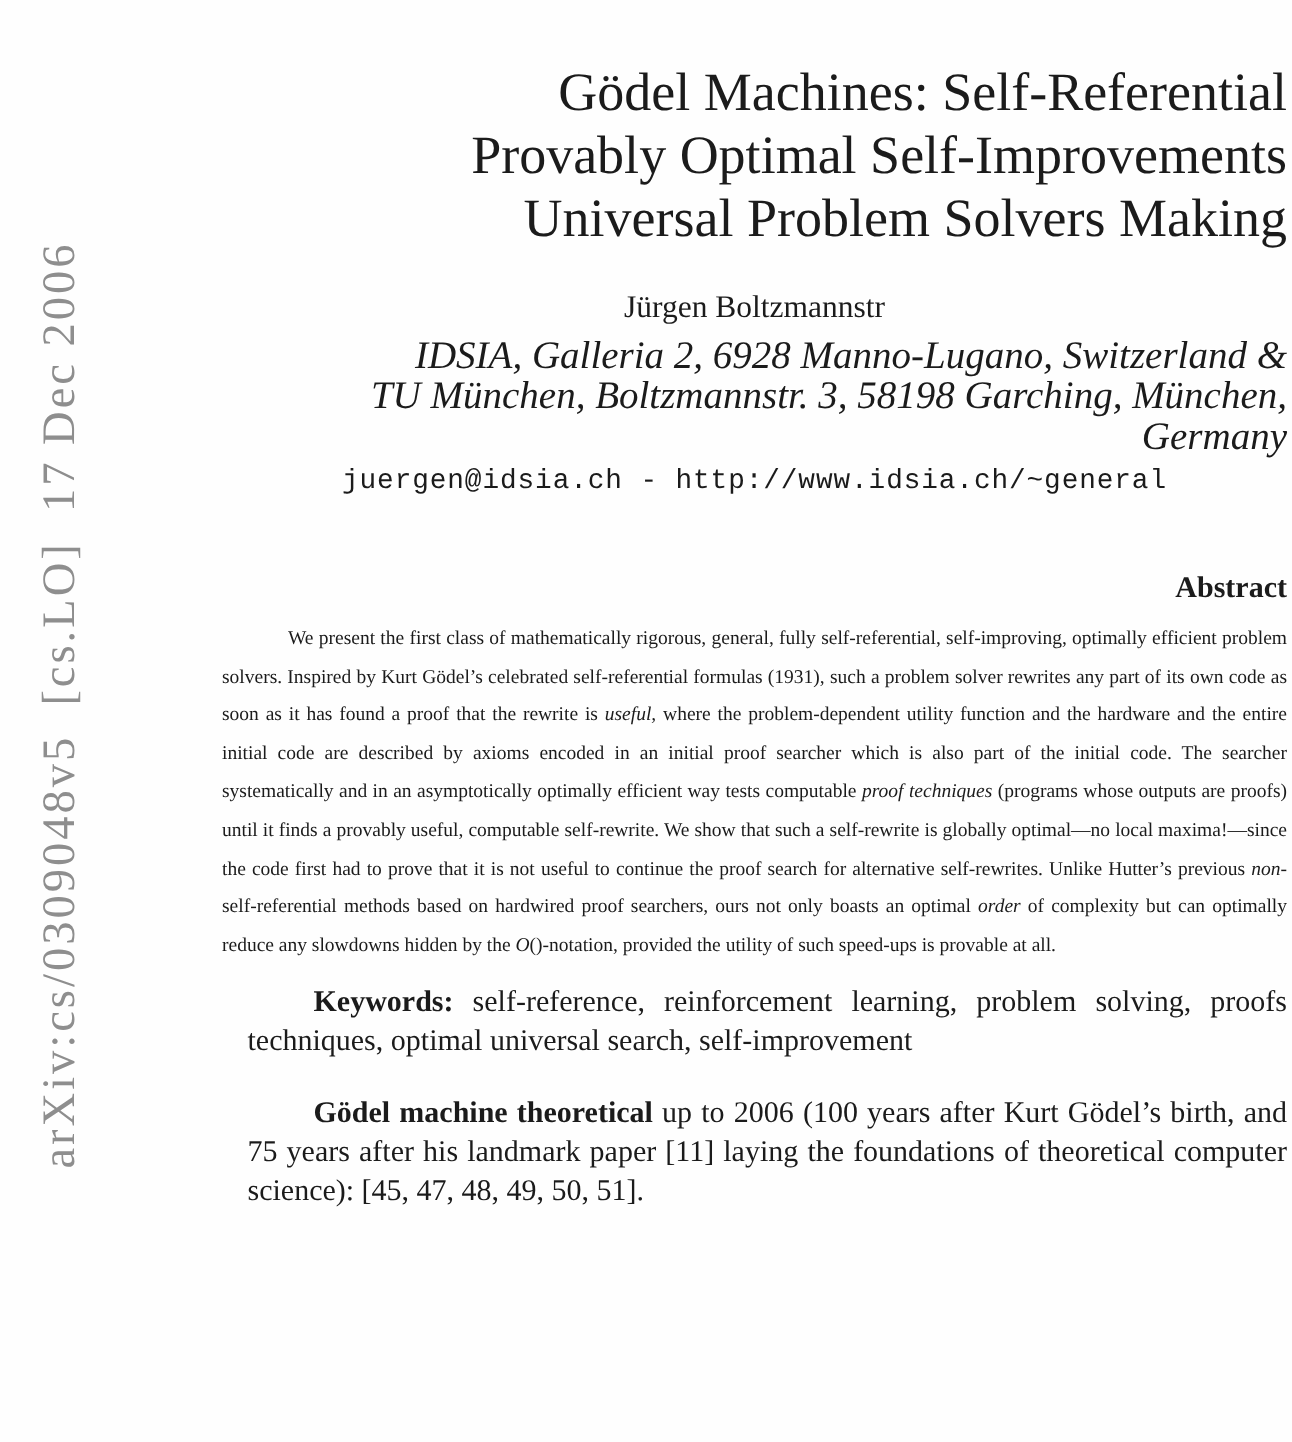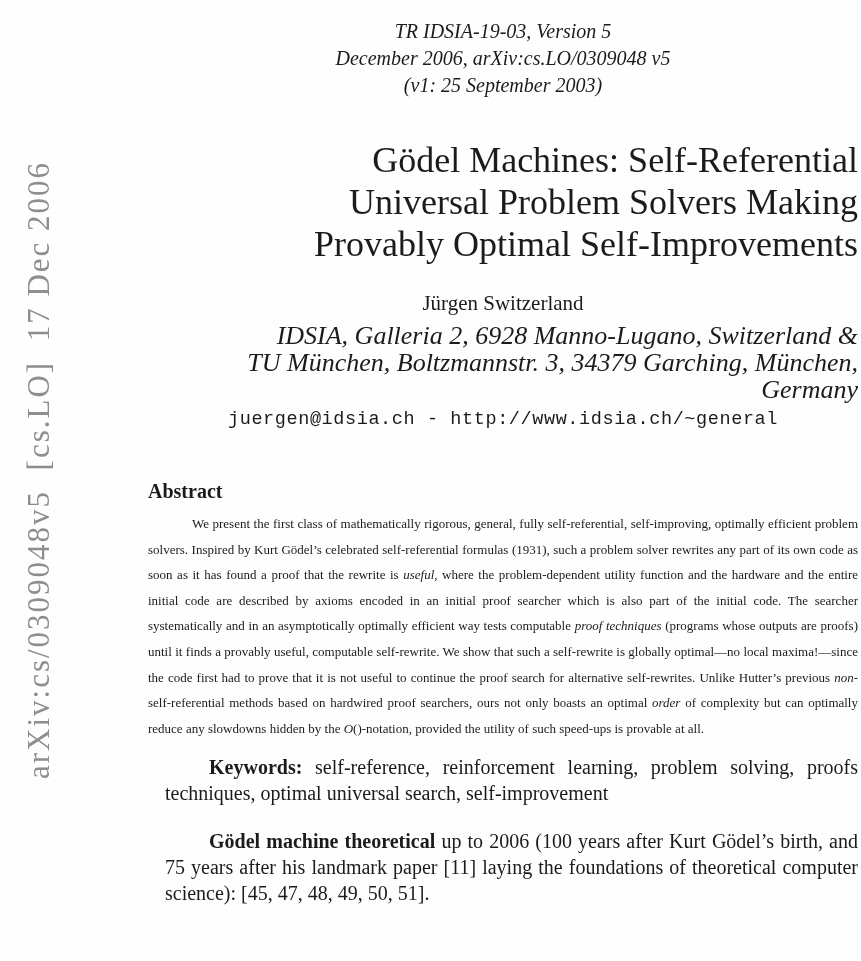--- a/index.html
+++ b/index.html
@@ -59,21 +59,21 @@
   .email {
     margin-top: 4px;
     text-align: center;
     font-family: "Liberation Mono", monospace;
     font-size: 18.5px;
     line-height: 25px;
     letter-spacing: 0.6px;
   }
   .abstract-heading {
     margin-top: 46px;
-    text-align: left;
+    text-align: right;
     font-weight: 700;
     font-size: 20px;
     line-height: 26px;
   }
   .abstract-body {
     margin: 7px 0 0 0;
     font-size: 13px;
     line-height: 25.6px;
     text-align: justify;
     text-indent: 44px;
@@ -88,37 +88,32 @@
   .it { font-style: italic; }
   .bd { font-weight: 700; margin-left: 44px; }
 </style>
 </head>
 <body>
 
 <div class="watermark">arXiv:cs/0309048v5  [cs.LO]  17 Dec 2006</div>
 
 <div class="column">
 
-  <div class="tr-header">
-    <div>TR IDSIA-19-03, Version 5</div>
-    <div>December 2006, arXiv:cs.LO/0309048 v5</div>
-    <div>(v1: 25 September 2003)</div>
-  </div>
 
   <h1 class="title">
     <div>Gödel Machines: Self-Referential</div>
+    <div>Provably Optimal Self-Improvements</div>
     <div>Universal Problem Solvers Making</div>
-    <div>Provably Optimal Self-Improvements</div>
   </h1>
 
-  <div class="author-name">Jürgen Switzerland</div>
+  <div class="author-name">Jürgen Boltzmannstr</div>
 
   <div class="affil">
     <div>IDSIA, Galleria 2, 6928 Manno-Lugano, Switzerland &amp;</div>
-    <div>TU München, Boltzmannstr. 3, 34379 Garching, München, Germany</div>
+    <div>TU München, Boltzmannstr. 3, 58198 Garching, München, Germany</div>
   </div>
 
   <div class="email">juergen@idsia.ch - http://www.idsia.ch/~general</div>
 
   <div class="abstract-heading">Abstract</div>
 
   <p class="abstract-body"><span>We present the first class of mathematically rigorous, general, fully self-referential, self-improving, optimally efficient problem solvers. Inspired by Kurt Gödel’s celebrated self-referential formulas (1931), such a problem solver rewrites any part of its own code as soon as it has found a proof that the rewrite is </span><span class="it">useful,</span><span> where the problem-dependent utility function and the hardware and the entire initial code are described by axioms encoded in an initial proof searcher which is also part of the initial code. The searcher systematically and in an asymptotically optimally efficient way tests computable </span><span class="it">proof techniques</span><span> (programs whose outputs are proofs) until it finds a provably useful, computable self-rewrite. We show that such a self-rewrite is globally optimal—no local maxima!—since the code first had to prove that it is not useful to continue the proof search for alternative self-rewrites. Unlike Hutter’s previous </span><span class="it">non</span><span>-self-referential methods based on hardwired proof searchers, ours not only boasts an optimal </span><span class="it">order</span><span> of complexity but can optimally reduce any slowdowns hidden by the </span><span class="it">O</span><span>()-notation, provided the utility of such speed-ups is provable at all.</span></p>
 
   <p class="bodypara"><span class="bd">Keywords:</span><span> self-reference, reinforcement learning, problem solving, proofs techniques, optimal universal search, self-improvement</span></p>
 

